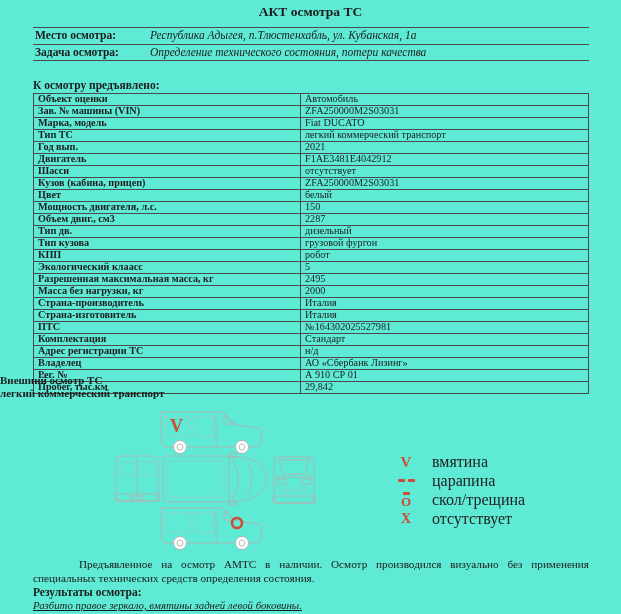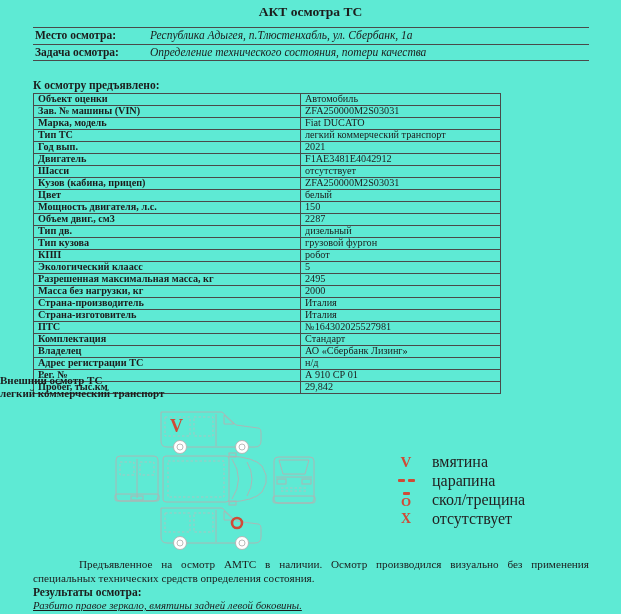--- a/index.html
+++ b/index.html
@@ -21,21 +21,21 @@
     border-bottom:1px solid #4a4a4a; font-size:11.5px;
     height:16.5px; vertical-align:middle; padding:0 2px 1px 2px;
   }
   .info-table td.lbl { width:115px; font-weight:bold; }
   .info-table td.val { font-style:italic; }
   .section-heading {
     position:absolute; left:33px; font-weight:bold; font-size:11.5px;
   }
   
   .veh-table {
-    position:absolute; top:93px; left:33px; width:468px;
+    position:absolute; top:93px; left:33px; width:556px;
     border-collapse:collapse;
   }
   .veh-table td {
     border:1px solid #4a4a4a; font-size:10.2px; line-height:10px;
     height:11px; padding:0 3px 1px 4px; vertical-align:middle;
     white-space:nowrap; overflow:hidden;
   }
   .veh-table td.lbl { width:267px; font-weight:bold; }
   .insp-heading {
     position:absolute; top:374px; left:0; width:100%;
@@ -72,21 +72,21 @@
 <body>
 
 <div class="page">
 
   <div class="doc-title">АКТ осмотра ТС</div>
 
   <table class="info-table">
     <tbody>
     <tr>
       <td class="lbl">Место осмотра:</td>
-      <td class="val">Республика Адыгея, п.Тлюстенхабль, ул. Сбербанк, 1а</td>
+      <td class="val">Республика Адыгея, п.Тлюстенхабль, ул. Кубанская, 1а</td>
     </tr>
     <tr>
       <td class="lbl">Задача осмотра:</td>
       <td class="val">Определение технического состояния, потери качества</td>
     </tr>
   </tbody>
     </table>
 
   <div class="section-heading" style="top:79px">К осмотру предъявлено:</div>
 
@@ -170,26 +170,26 @@
         </tr>
     <tr>
           <td class="lbl">ПТС</td>
           <td>№164302025527981</td>
         </tr>
     <tr>
           <td class="lbl">Комплектация</td>
           <td>Стандарт</td>
         </tr>
     <tr>
+          <td class="lbl">Адрес регистрации ТС</td>
+          <td>н/д</td>
+        </tr>
+    <tr>
           <td class="lbl">Владелец</td>
           <td>АО «Сбербанк Лизинг»</td>
-        </tr>
-    <tr>
-          <td class="lbl">Адрес регистрации ТС</td>
-          <td>н/д</td>
         </tr>
     <tr>
           <td class="lbl">Рег. №</td>
           <td>А 910 СР 01</td>
         </tr>
     <tr>
           <td class="lbl">Пробег, тыс.км</td>
           <td>29,842</td>
         </tr>
   </tbody>

